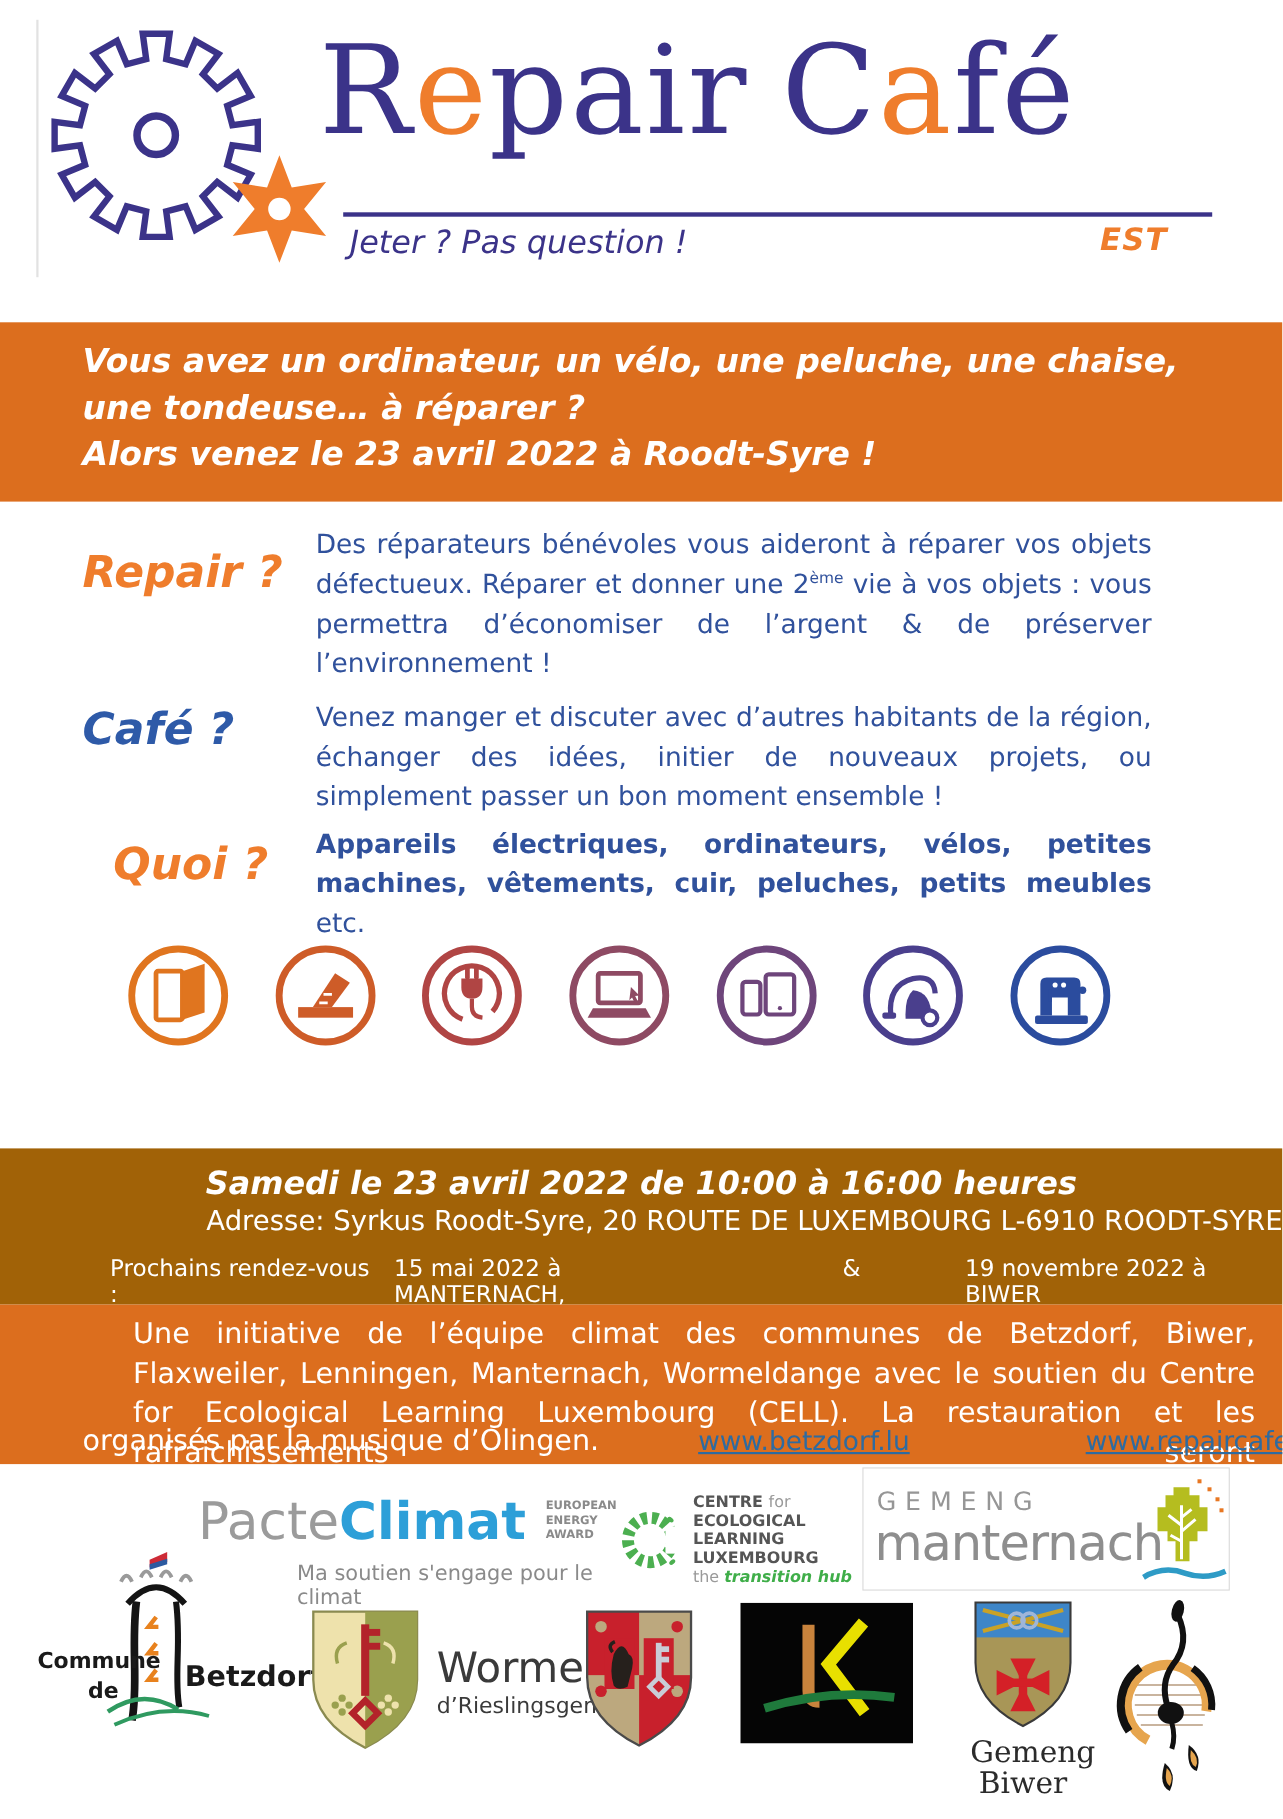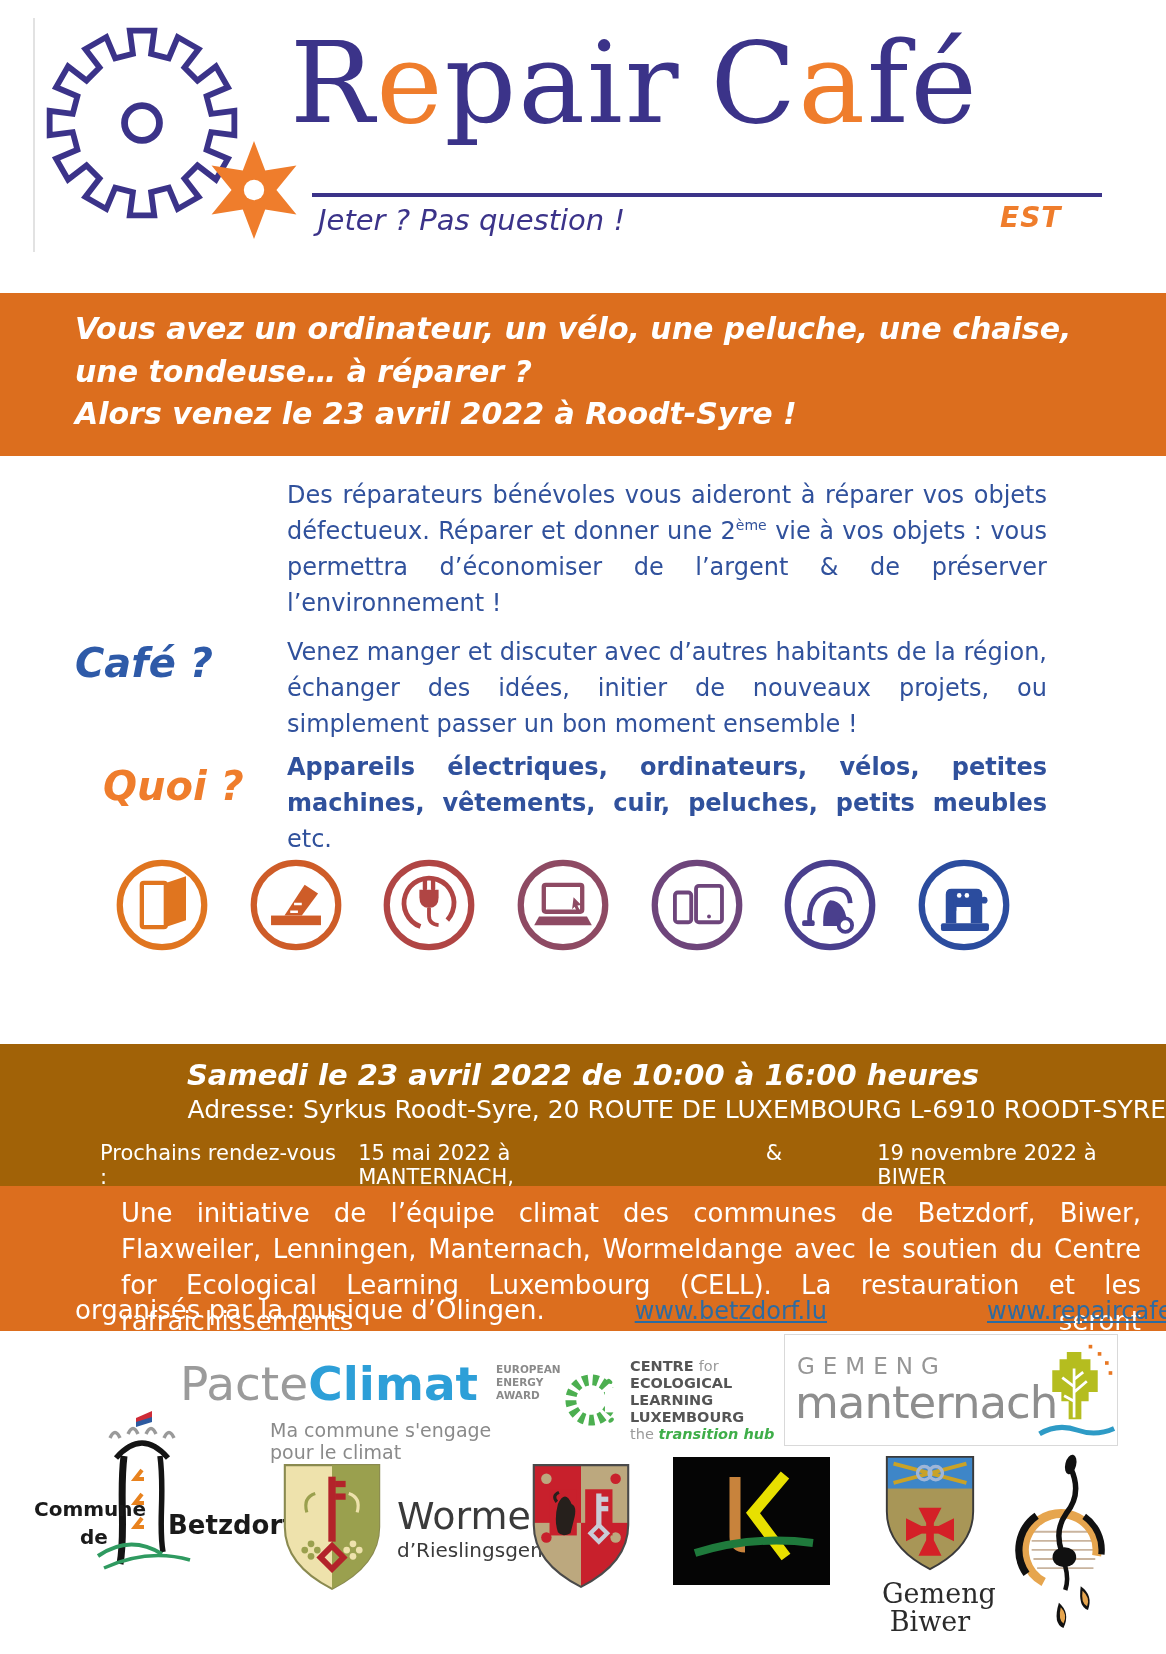--- a/index.html
+++ b/index.html
@@ -121,20 +121,21 @@
   <div class="tagline">Jeter ? Pas question !</div>
   <div class="region-est">EST</div>
 
   <div class="banner-question">
     <div class="txt">
       <div>Vous avez un ordinateur, un vélo, une peluche, une chaise, une tondeuse… à réparer ?</div>
       <div>Alors venez le 23 avril 2022 à Roodt-Syre !</div>
     </div>
   </div>
 
+  <div class="sec-heading orange" style="left:75px;top:498px;">Repair ?</div>
   <div class="sec-body" style="top:477px;"><span>Des réparateurs bénévoles vous aideront à réparer vos objets défectueux. Réparer et donner une 2</span><sup>ème</sup><span> vie à vos objets : vous permettra d’économiser de l’argent &amp; de préserver l’environnement !</span></div>
 
   <div class="sec-heading blue" style="left:75px;top:640px;">Café ?</div>
   <div class="sec-body" style="top:634px;">Venez manger et discuter avec d’autres habitants de la région, échanger des idées, initier de nouveaux projets, ou simplement passer un bon moment ensemble !</div>
 
   <div class="sec-heading orange" style="left:75px;top:763px;margin-left:28px;">Quoi ?</div>
   <div class="sec-body" style="top:749px;"><span class="b">Appareils électriques, ordinateurs, vélos, petites machines, vêtements, cuir, peluches, petits meubles</span><span> etc.</span></div>
 
   <div class="icons-row">
     <svg width="96" height="96" viewBox="0 0 100 100">
@@ -210,21 +211,21 @@
     <div class="row">
       <span class="p1">Pacte</span>
       <span class="p2">Climat</span>
       <span class="div"></span>
       <span class="award">
         <div>EUROPEAN</div>
         <div>ENERGY</div>
         <div>AWARD</div>
       </span>
     </div>
-    <div class="sub">Ma commune s'engage pour le climat</div>
+    <div class="sub">Ma soutien s'engage pour le climat</div>
   </div>
 
   <div class="logo-block cell">
     <svg width="62" height="84" viewBox="0 0 80 100">
       <circle cx="40" cy="50" r="26" fill="none" stroke="#4CAF50" stroke-width="14" stroke-dasharray="7 5.5" transform="rotate(25 40 50)"></circle>
       <rect x="58" y="34" width="22" height="32" fill="#fff"></rect>
       <ellipse cx="64" cy="26" rx="4" ry="2.5" fill="#4CAF50" transform="rotate(40 64 26)"></ellipse>
       <ellipse cx="66" cy="76" rx="4" ry="2.5" fill="#4CAF50" transform="rotate(-40 66 76)"></ellipse>
     </svg>
     <div class="txt">

